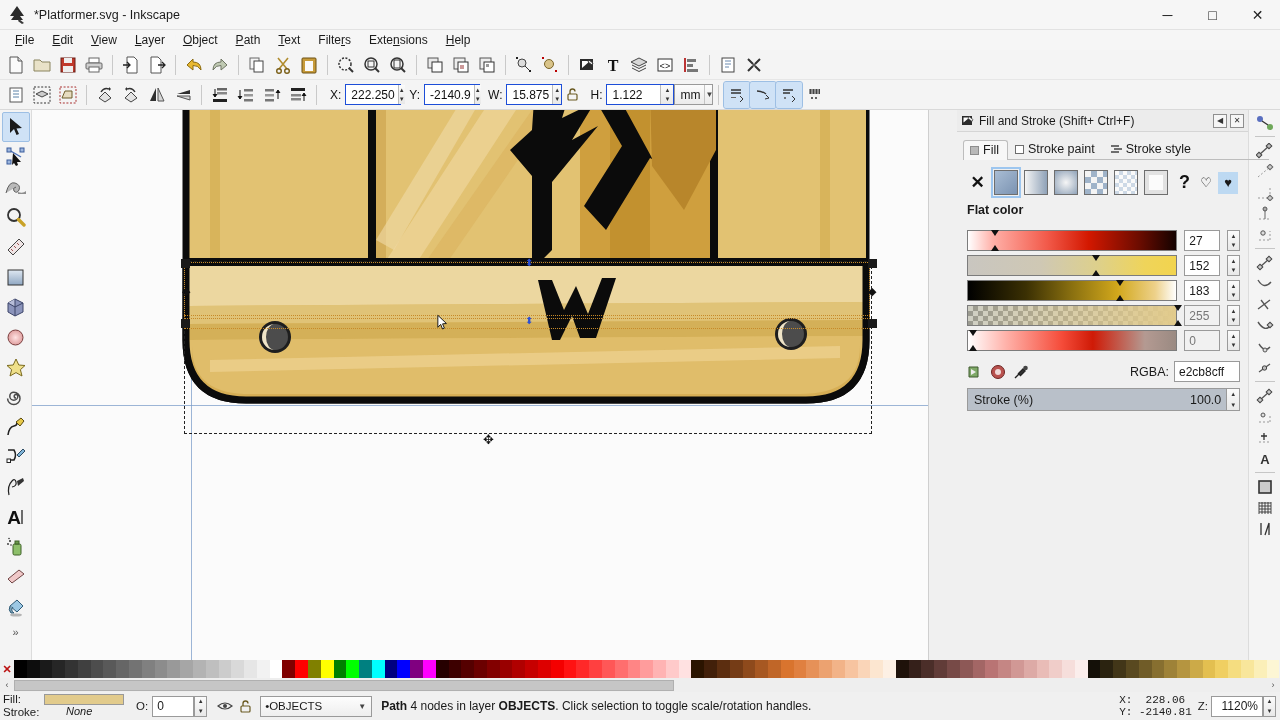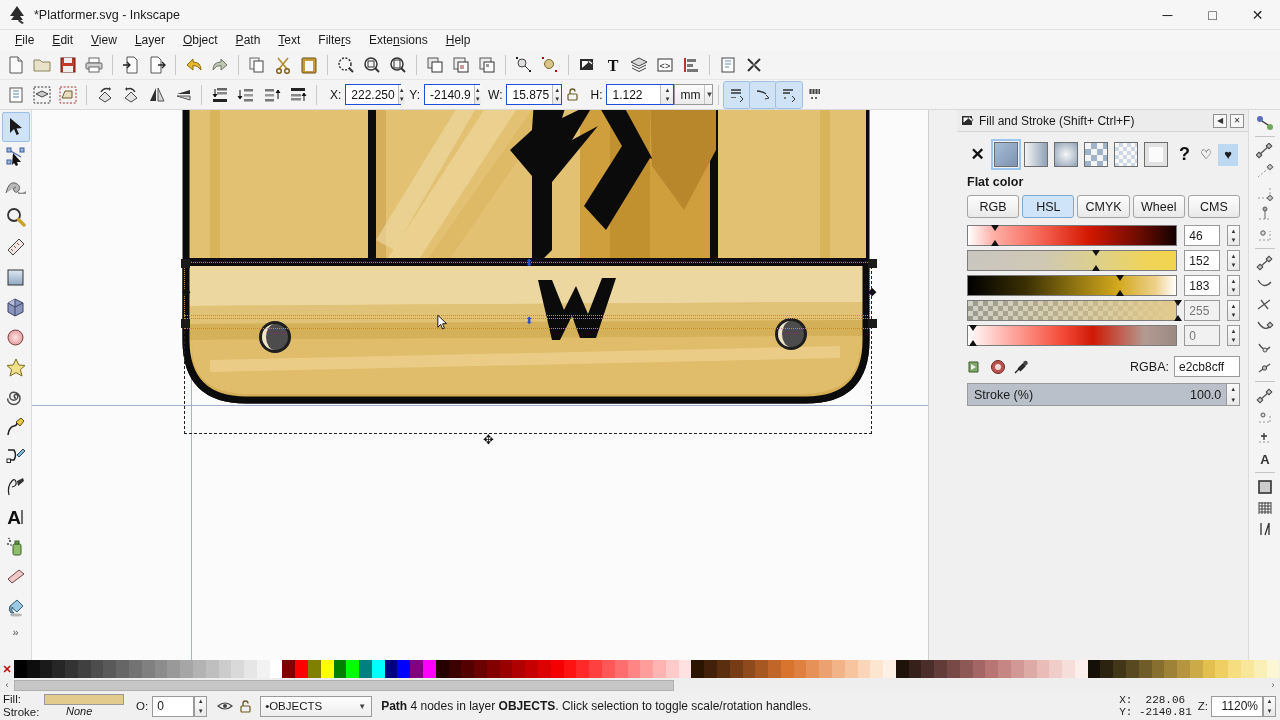--- a/index.html
+++ b/index.html
@@ -918,20 +918,38 @@
           <path d="M2.5 3.5h6l-6 5z" fill="#fff"></path>
         <path d="M8 2.5l4 3-1 2-4-3z" fill="#f0f0f0" stroke="#333" stroke-width=".7"></path>
         </svg>
       <div class="ttl">Fill and Stroke (Shift+ Ctrl+F)</div>
       <div class="btns">
         <div class="pbtn">◀</div>
         <div class="pbtn">✕</div>
       </div>
     </div>
 
+    <div class="tabs">
+      <div class="tab active">
+        <span class="tabsq filled"></span>
+        <span>Fill</span>
+      </div>
+      <div class="tab">
+        <span class="tabsq"></span>
+        <span>Stroke paint</span>
+      </div>
+      <div class="tab">
+        <span>
+          <svg width="11" height="10" viewBox="0 0 11 10">
+              <path d="M0 2h8M3 5h8M0 8h8" stroke="#444" stroke-width="1.3"></path>
+            </svg>
+          </span>
+        <span>Stroke style</span>
+      </div>
+    </div>
 
     <div class="fillrow">
       <div class="fnone">✕</div>
       <div class="fbtn sel" style="background:linear-gradient(135deg,#a9bdd4,#7b93b2)"></div>
       <div class="fbtn" style="background:linear-gradient(to right,#f4f4f4,#8fa2b8)"></div>
       <div class="fbtn" style="background:radial-gradient(circle at 50% 50%,#f6f6f6,#8fa2b8)"></div>
       <div class="fbtn" style="background:
              linear-gradient(45deg,#9fb3c9 25%,transparent 25%,transparent 75%,#9fb3c9 75%),
              linear-gradient(45deg,#9fb3c9 25%,#f4f4f4 25%,#f4f4f4 75%,#9fb3c9 75%);
              background-size:12px 12px; background-position:0 0,6px 6px;"></div>
@@ -942,35 +960,28 @@
       <div class="fbtn" style="background:#fbfbfb; box-shadow:inset 0 0 0 4px #e2e2e2"></div>
       <div class="fq">?</div>
       <div class="fheart">
         <div class="hbtn">♡</div>
         <div class="hbtn on">♥</div>
       </div>
     </div>
 
     <div class="flatlbl">Flat color</div>
 
-    <div class="modetabs">
-      <div class="modetab">RGB</div>
-      <div class="modetab active">HSL</div>
-      <div class="modetab">CMYK</div>
-      <div class="modetab">Wheel</div>
-      <div class="modetab">CMS</div>
-    </div>
 
     <div class="sliders">
       <div class="sliderrow">
         <div class="slidertrack" style="background:linear-gradient(to right,#ffffff 0%,#ffb0a8 12%,#f25a4a 38%,#d31800 58%,#6d0c00 82%,#140200 100%)">
           <span class="hmark" style="left:23px"></span>
           <span class="lmark" style="left:23px"></span>
         </div>
-        <div class="svalbox">46</div>
+        <div class="svalbox">27</div>
         <div class="spin" style="height:21px;border:1px solid #9a9a9a">
             <i>▲</i>
             <i>▼</i>
           </div>
       </div>
       <div class="sliderrow">
         <div class="slidertrack" style="background:linear-gradient(to right,#c9c6c0 0%,#cfc8b4 35%,#ddd08c 62%,#efd45a 85%,#f2d44e 100%)">
           <span class="hmark" style="left:124px"></span>
           <span class="lmark" style="left:124px"></span>
         </div>

